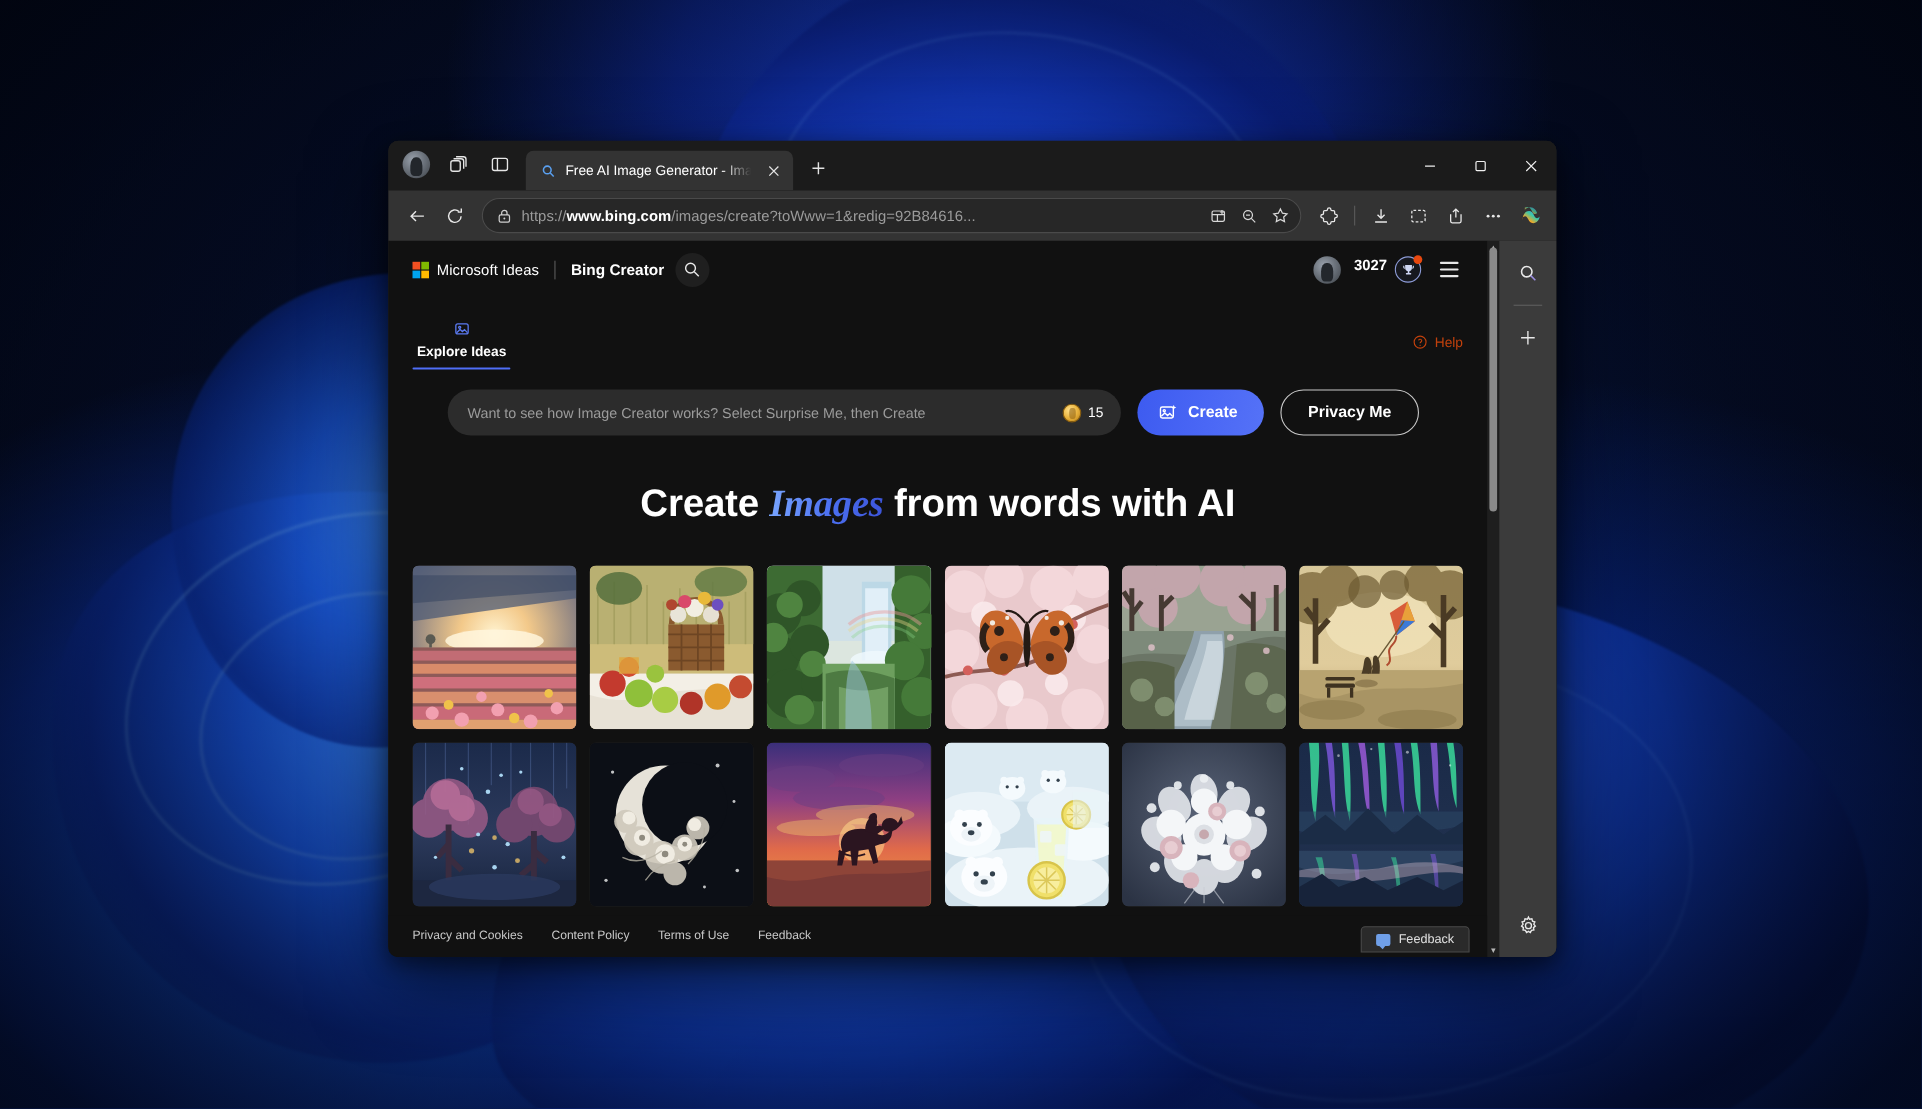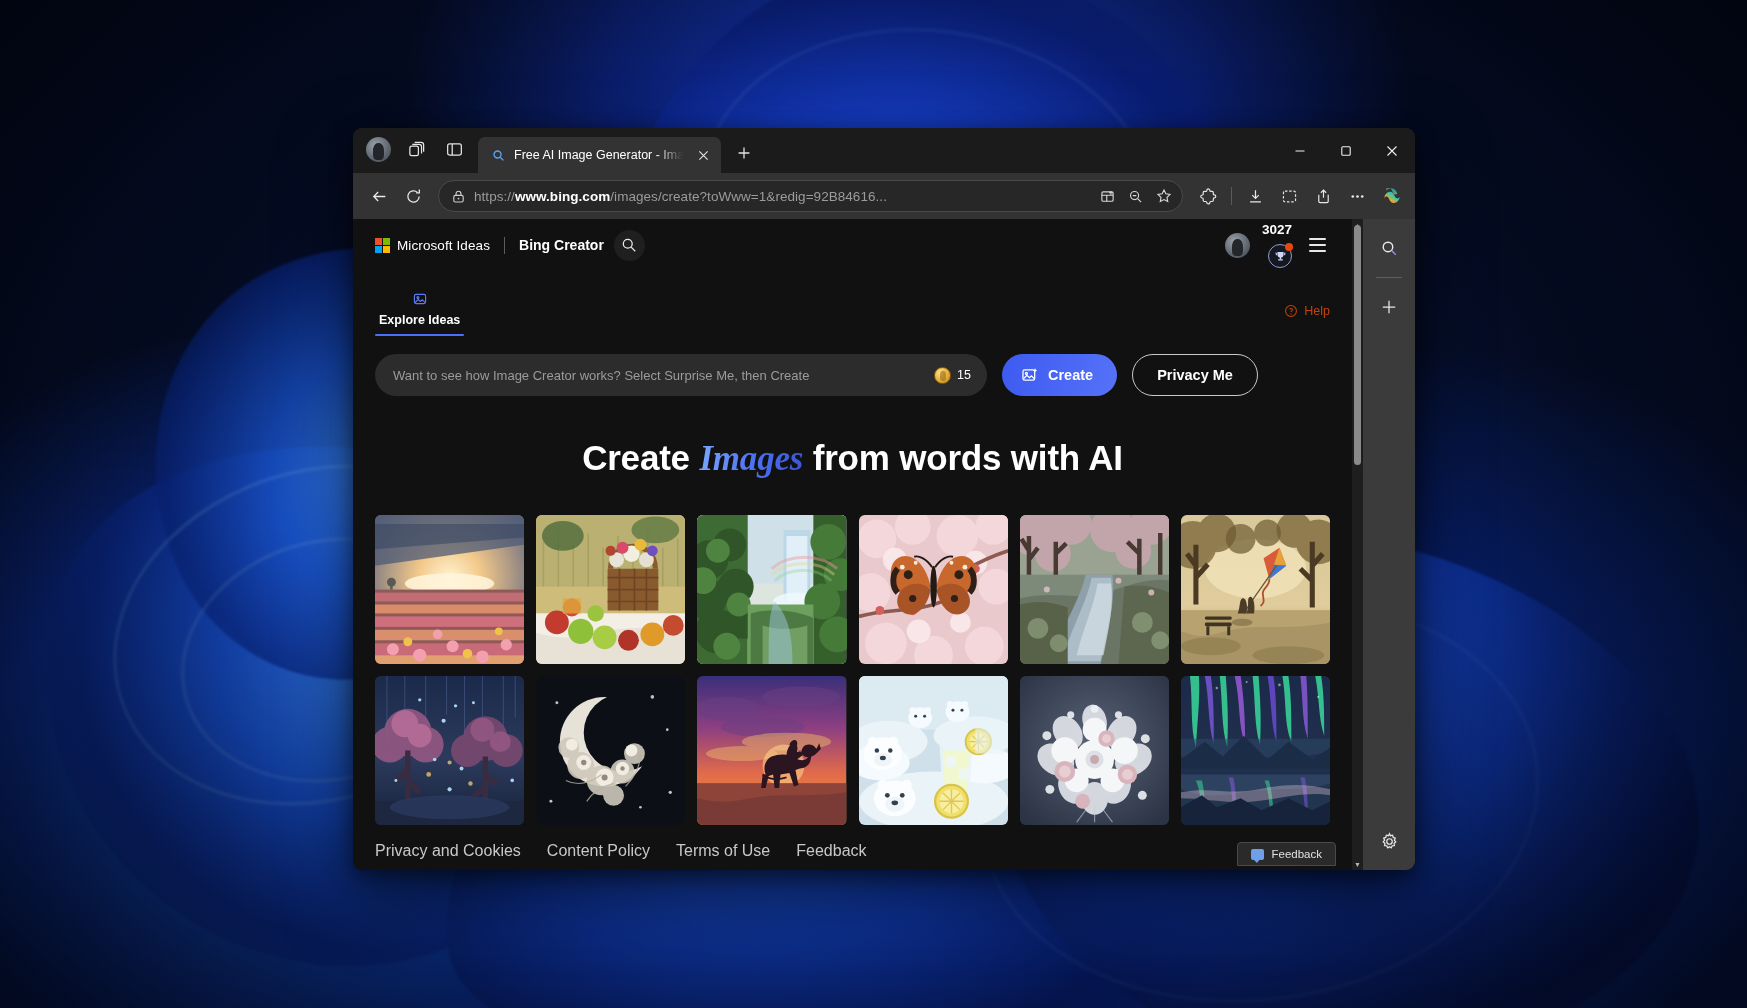--- a/index.html
+++ b/index.html
@@ -225,21 +225,21 @@
   .hdr-avatar {
     width: 25px; height: 25px; border-radius: 50%;
     background: radial-gradient(circle at 38% 34%, #9aa2ad 0%, #6c737c 45%, #3c4147 100%);
     position: relative; overflow: hidden;
   }
   .hdr-avatar::after {
     content: ""; position: absolute; left: 7px; top: 6px;
     width: 11px; height: 17px; border-radius: 45% 45% 30% 30%;
     background: #23272c;
   }
-  .rewards { display: flex; align-items: flex-end; gap: 7px; flex-direction: column; }
+  .rewards { display: flex; align-items: flex-start; gap: 7px; }
   .rw-count { color: #ffffff; font-size: 13.5px; font-weight: 600; }
   .rw-badge {
     width: 24px; height: 24px; border-radius: 50%;
     border: 1.6px solid #8d9bd6;
     display: flex; align-items: center; justify-content: center;
     color: #cfd7f5; position: relative; background: #16181f;
   }
   .rw-dot {
     position: absolute; right: -2px; top: -2px;
     width: 8px; height: 8px; border-radius: 50%; background: #e8480f;
@@ -265,21 +265,21 @@
     background: #4f6ef7; border-radius: 2px;
   }
   .tab-ic { width: 15px; height: 15px; display:flex; align-items:center; justify-content:center; }
   .help {
     margin-left: auto; display: flex; align-items: center; gap: 6px;
     color: #c2410c; font-size: 12.5px;
   }
 
   .promptrow {
     display: flex; align-items: center; gap: 15px;
-    padding: 0 22px; margin-top: 18px; flex: 0 0 auto;
+    padding: 0 22px; margin-top: 18px; flex: 0 0 auto; margin-left: 32px;
   }
   .promptbox {
     flex: 1 1 auto; height: 42px; background: #2c2c2c;
     border-radius: 21px; display: flex; align-items: center;
     padding: 0 16px 0 18px; max-width: 612px;
   }
   .prompt-ph { flex: 1 1 auto; color: #9b9b9b; font-size: 13px; }
   .boost { display: flex; align-items: center; gap: 6px; }
   .coin {
     width: 17px; height: 17px; border-radius: 50%;
@@ -329,21 +329,21 @@
     width: 100%; aspect-ratio: 1 / 1;
     border-radius: 6px; overflow: hidden; position: relative;
     background: #222;
   }
 
   .footer {
     height: 38px; background: #111111;
     display: flex; align-items: center; gap: 26px;
     padding: 0 22px; flex: 0 0 auto; position: relative; z-index: 3;
   }
-  .flink { color: #c8c8c8; font-size: 16px; }
+  .flink { color: #c8c8c8; font-size: 11px; }
   .fb-btn {
     position: absolute; right: 16px; bottom: 4px;
     background: #2a2a2a; border: 1px solid #4a4a4a;
     border-radius: 4px 4px 0 0;
     padding: 5px 13px;
     display: flex; align-items: center; gap: 7px;
     color: #e0e0e0; font-size: 11.5px;
   }
   .fb-ic { width: 13px; height: 11px; background: #6f9fe8; border-radius: 2px; position: relative; }
   .fb-ic::after { content:""; position:absolute; left:2px; bottom:-3px; border-left:4px solid transparent; border-right:3px solid transparent; border-top:4px solid #6f9fe8; }

